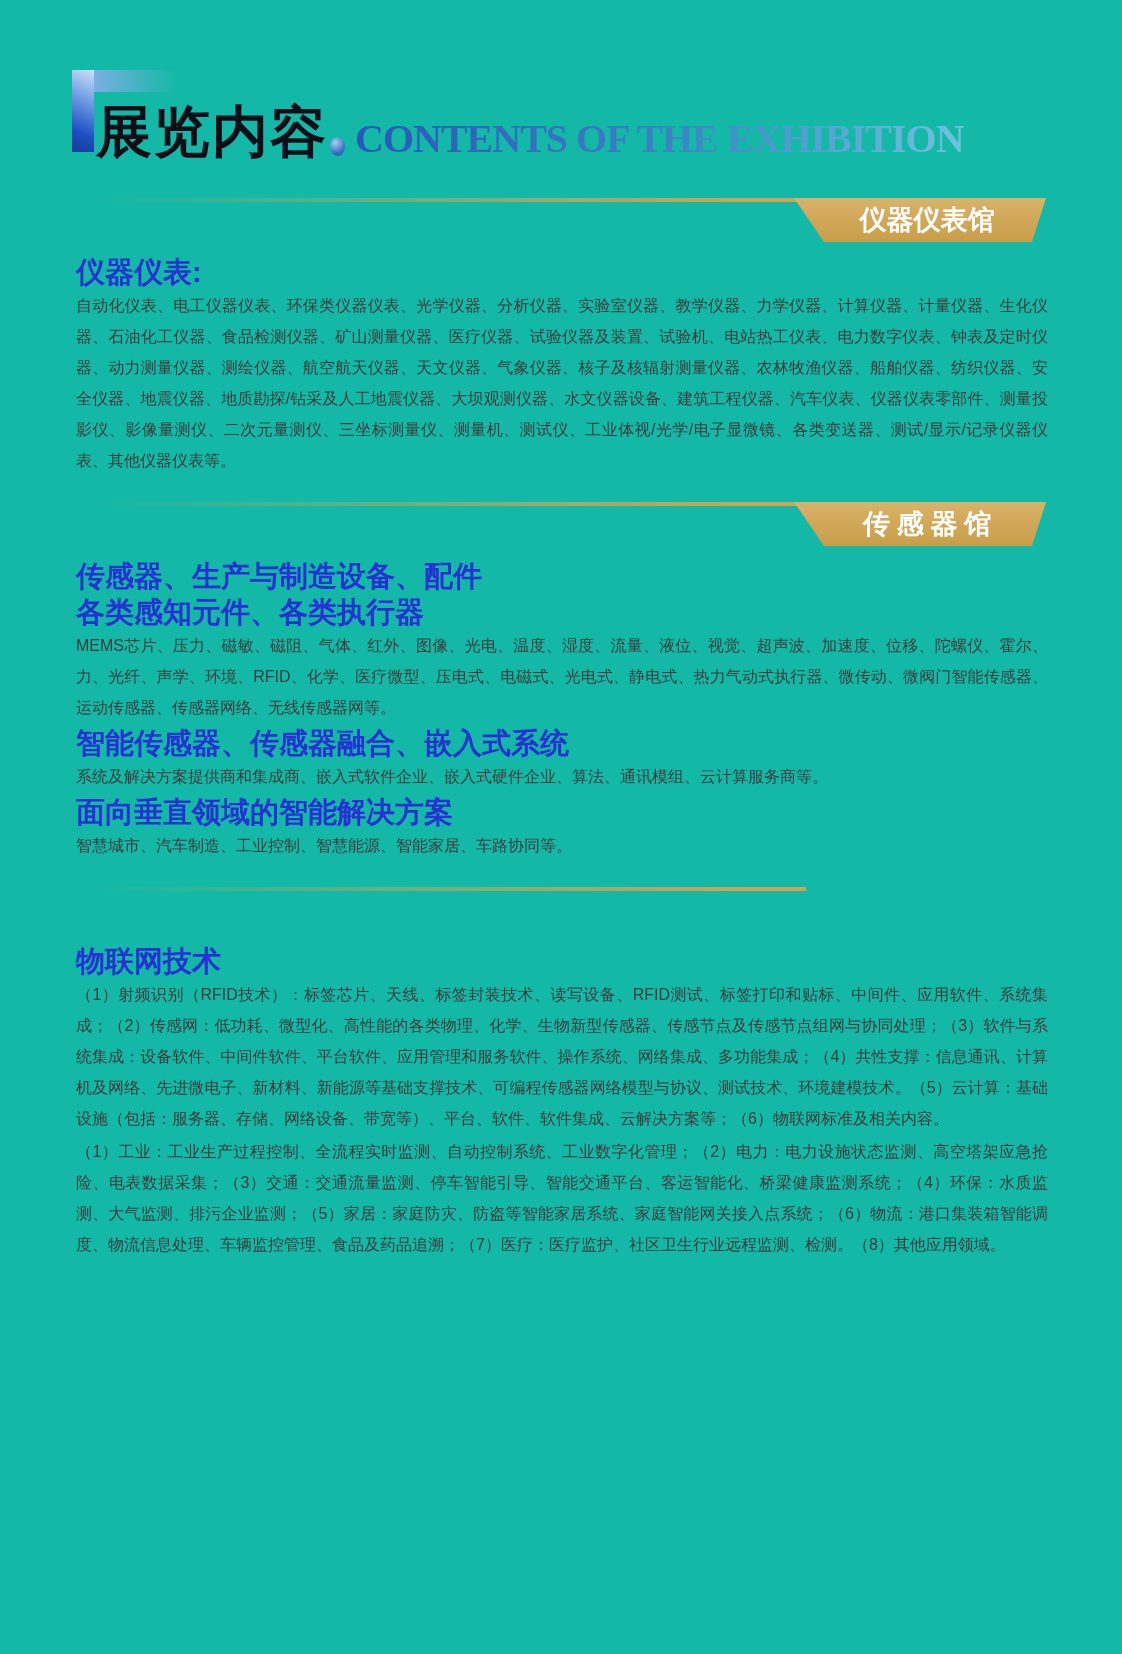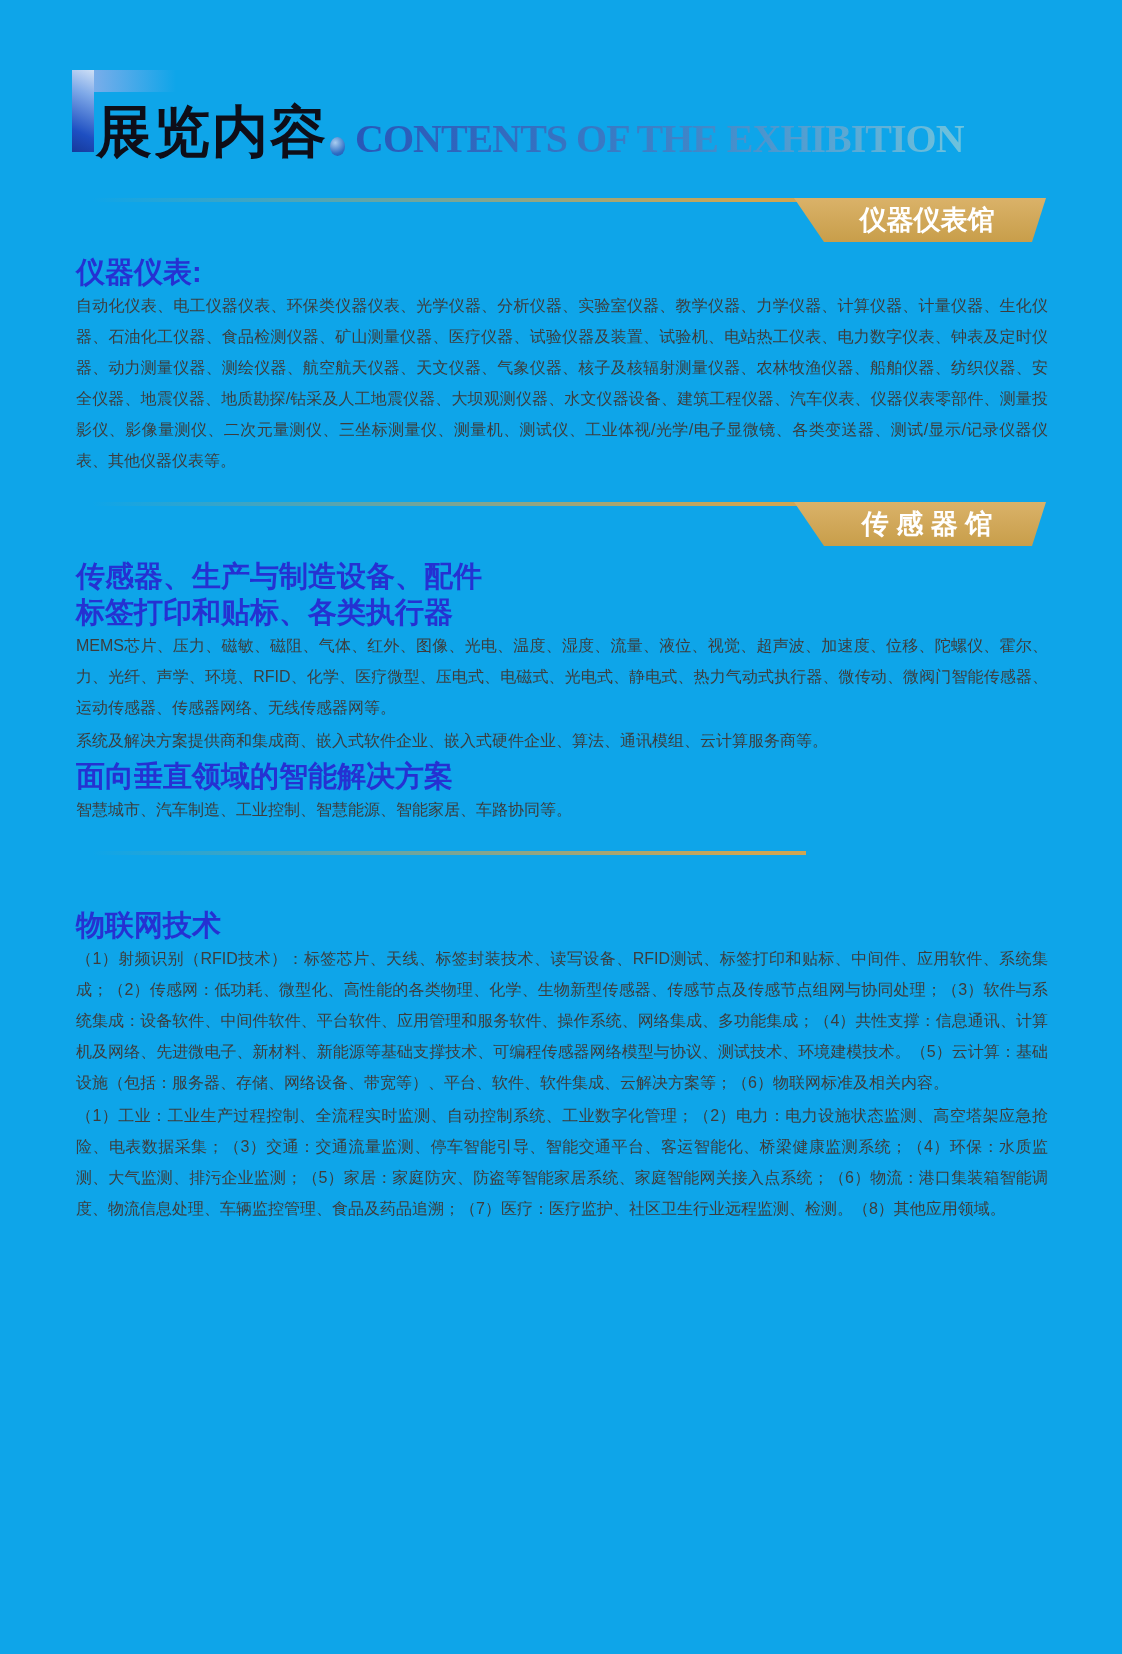--- a/index.html
+++ b/index.html
@@ -10,21 +10,21 @@
     --body-text:#3D3D3D;
     --title-cn-color:#0E0E18;
     --en-grad-start:#2857B8;
     --en-grad-mid:#3F85C8;
     --en-grad-end:#6FC3DD;
     --accent-blue:#1E4FC2;
   }
   *{box-sizing:border-box;}
   html,body{margin:0;padding:0;background:#e8e8e8;}
   .page{
-    width:1122px;height:1654px;margin:0 auto;background:#0ea5e9;
+    width:1122px;height:1654px;margin:0 auto;background:#14b8a6;
     position:relative;overflow:hidden;
     font-family:"Liberation Sans","DejaVu Sans",sans-serif;
   }
   
   .hdr{
     position:relative;margin:66px 40px 0 72px;height:94px;
     display:flex;align-items:flex-end;
   }
   .mark-v{
     position:absolute;left:0;top:4px;width:22px;height:82px;z-index:0;
@@ -46,21 +46,21 @@
   }
   .title-en{
     margin:0 0 1px 4px;white-space:nowrap;
     font-family:Liberation Serif, serif;
     font-size:40px;font-weight:bold;letter-spacing:-1px;line-height:1;
     background:linear-gradient(90deg,var(--en-grad-start) 0%,var(--en-grad-mid) 55%,var(--en-grad-end) 100%);
     -webkit-background-clip:text;background-clip:text;
     -webkit-text-fill-color:transparent;color:var(--en-grad-mid);
   }
   
-  .banner{position:relative;height:44px;margin:26px 76px 14px 92px;}
+  .banner{position:relative;height:44px;margin:26px 76px 14px 92px;font-family:Liberation Serif, serif;}
   .banner.first{margin-top:38px;}
   .banner-line{
     position:absolute;top:0;left:0;right:240px;height:4px;
     background:linear-gradient(90deg,rgba(207,165,82,0) 0%,rgba(207,165,82,0.45) 40%,var(--gold) 92%);
   }
   .banner-tag{
     position:absolute;top:0;right:0;width:252px;height:44px;
     clip-path:polygon(0 0,100% 0,calc(100% - 14px) 100%,30px 100%);
     background:linear-gradient(180deg,var(--gold-light) 0%,var(--gold-dark) 100%);
     color:#ffffff;font-weight:bold;font-size:27px;
@@ -102,22 +102,23 @@
     </div>
   </section>
 
   <section>
     <div class="banner">
       <div class="banner-line"></div>
       <div class="banner-tag">传 感 器 馆</div>
     </div>
     <div class="content">
       <h3 class="sub">传感器、生产与制造设备、配件</h3>
-      <h3 class="sub">标签打印和贴标、各类执行器</h3>
+      <h3 class="sub">各类感知元件、各类执行器</h3>
       <p class="body-text">MEMS芯片、压力、磁敏、磁阻、气体、红外、图像、光电、温度、湿度、流量、液位、视觉、超声波、加速度、位移、陀螺仪、霍尔、力、光纤、声学、环境、RFID、化学、医疗微型、压电式、电磁式、光电式、静电式、热力气动式执行器、微传动、微阀门智能传感器、运动传感器、传感器网络、无线传感器网等。</p>
+      <h3 class="sub">智能传感器、传感器融合、嵌入式系统</h3>
       <p class="body-text">系统及解决方案提供商和集成商、嵌入式软件企业、嵌入式硬件企业、算法、通讯模组、云计算服务商等。</p>
       <h3 class="sub">面向垂直领域的智能解决方案</h3>
       <p class="body-text">智慧城市、汽车制造、工业控制、智慧能源、智能家居、车路协同等。</p>
     </div>
   </section>
 
   <section>
     <div class="banner">
       <div class="banner-line"></div>
     </div>

